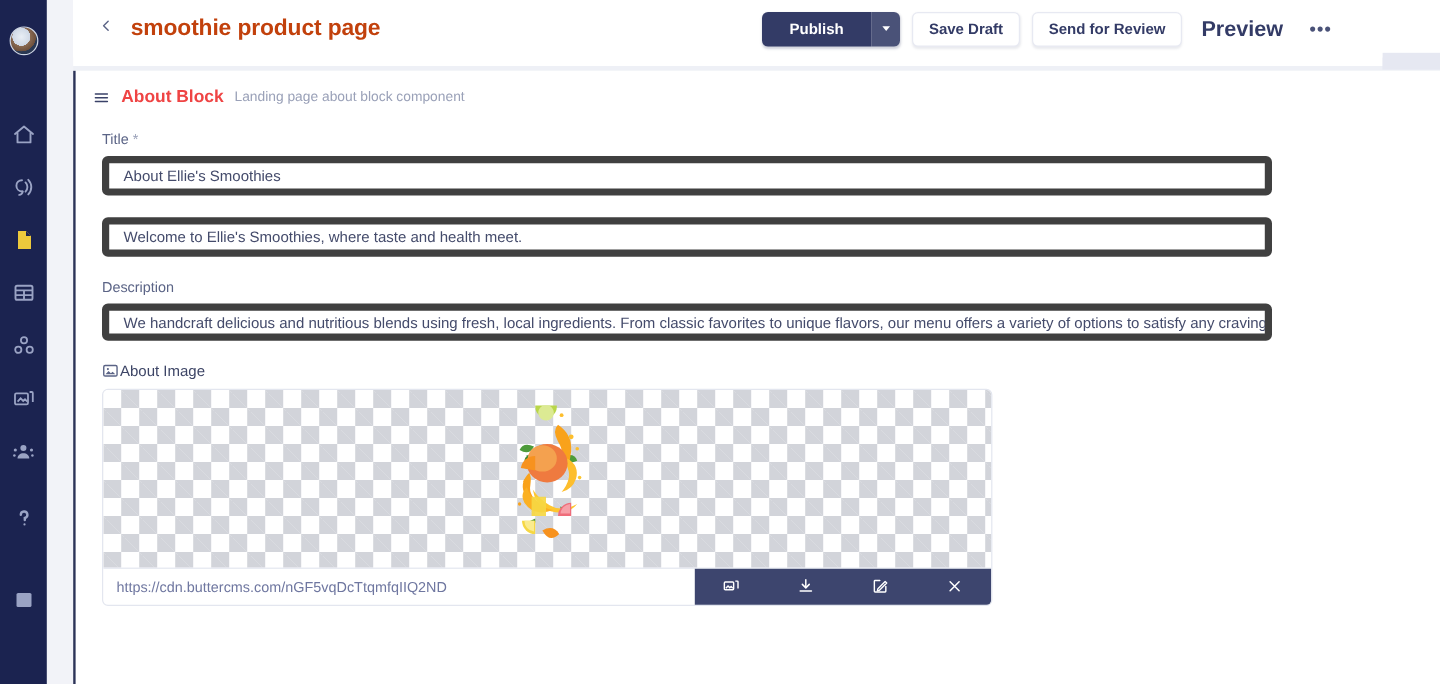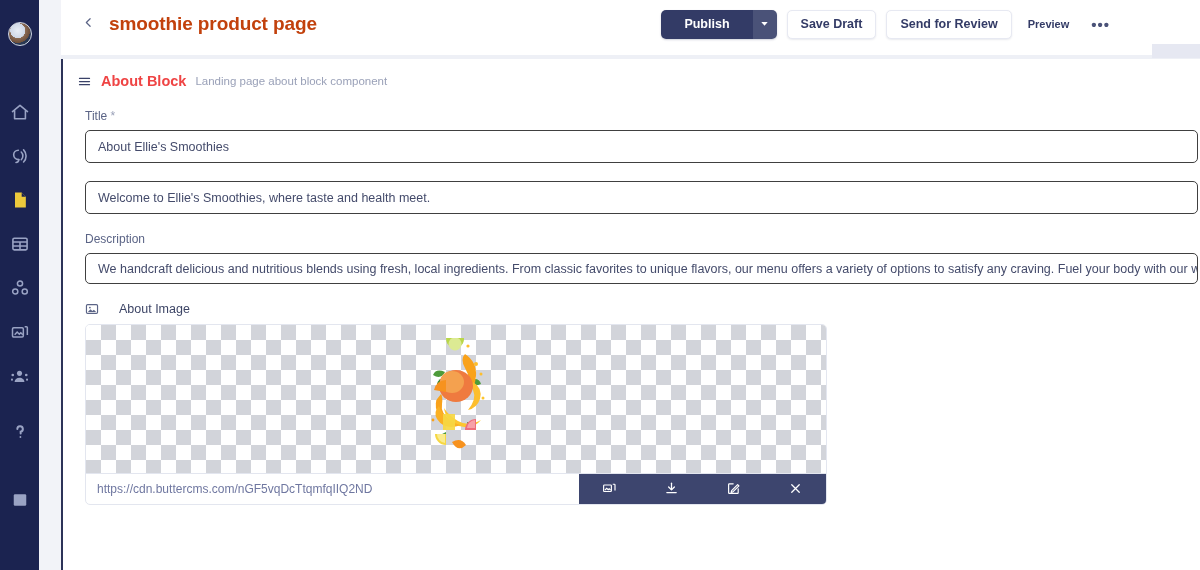--- a/index.html
+++ b/index.html
@@ -113,21 +113,21 @@
     height: 29px; padding: 0 13px;
     display: flex; align-items: center;
     border: 1px solid #e7e9f2; border-radius: 5px;
     box-shadow: 0 1px 2px rgba(40,48,90,.10);
     cursor: pointer;
     font-family: "Liberation Sans", sans-serif;
     white-space: nowrap;
   }
   .btn-plain {
     background: transparent; color: #333b66;
-    font-size: 11px; font-weight: bold;
+    font-size: 18px; font-weight: bold;
     height: 29px; padding: 0 6px;
     display: flex; align-items: center;
     border: none; cursor: pointer;
     font-family: "Liberation Sans", sans-serif;
   }
   .btn-ellipsis {
     background: transparent; border: none; cursor: pointer;
     color: #4a5278; font-size: 15px; font-weight: bold;
     height: 29px; padding: 0 6px; letter-spacing: 1px;
     display: flex; align-items: center;
@@ -166,34 +166,34 @@
 
   #fields { padding: 16px 0 0 22px; }
 
   .field { margin-bottom: 18px; }
   .field-label {
     font-size: 12px; color: #5b6486; margin-bottom: 7px;
     display: block;
   }
   .field-label .req { color: #9aa1b8; }
   .field-input {
-    width: 1113px; height: 33px;
-    border: 1px solid #404040; border-radius: 5px;
+    width: 975px; height: 33px;
+    border: 6px solid #404040; border-radius: 5px;
     background: #ffffff;
     font-size: 12.5px; color: #444b6b;
     padding: 0 12px;
     font-family: "Liberation Sans", sans-serif;
     display: flex; align-items: center;
     white-space: nowrap; overflow: hidden;
   }
   .field-input.desc { height: 31px; }
 
   
   .img-label-row {
-    display: flex; align-items: center; gap: 20px;
+    display: flex; align-items: center; gap: 1px;
     font-size: 12.5px; color: #3d4566; margin-bottom: 8px;
   }
   .img-label-row .pic-ico { color: #5b6486; display: flex; }
 
   #image-card {
     width: 742px;
     border: 1px solid #e3e6ef; border-radius: 5px;
     overflow: hidden;
     background: #fff;
   }

